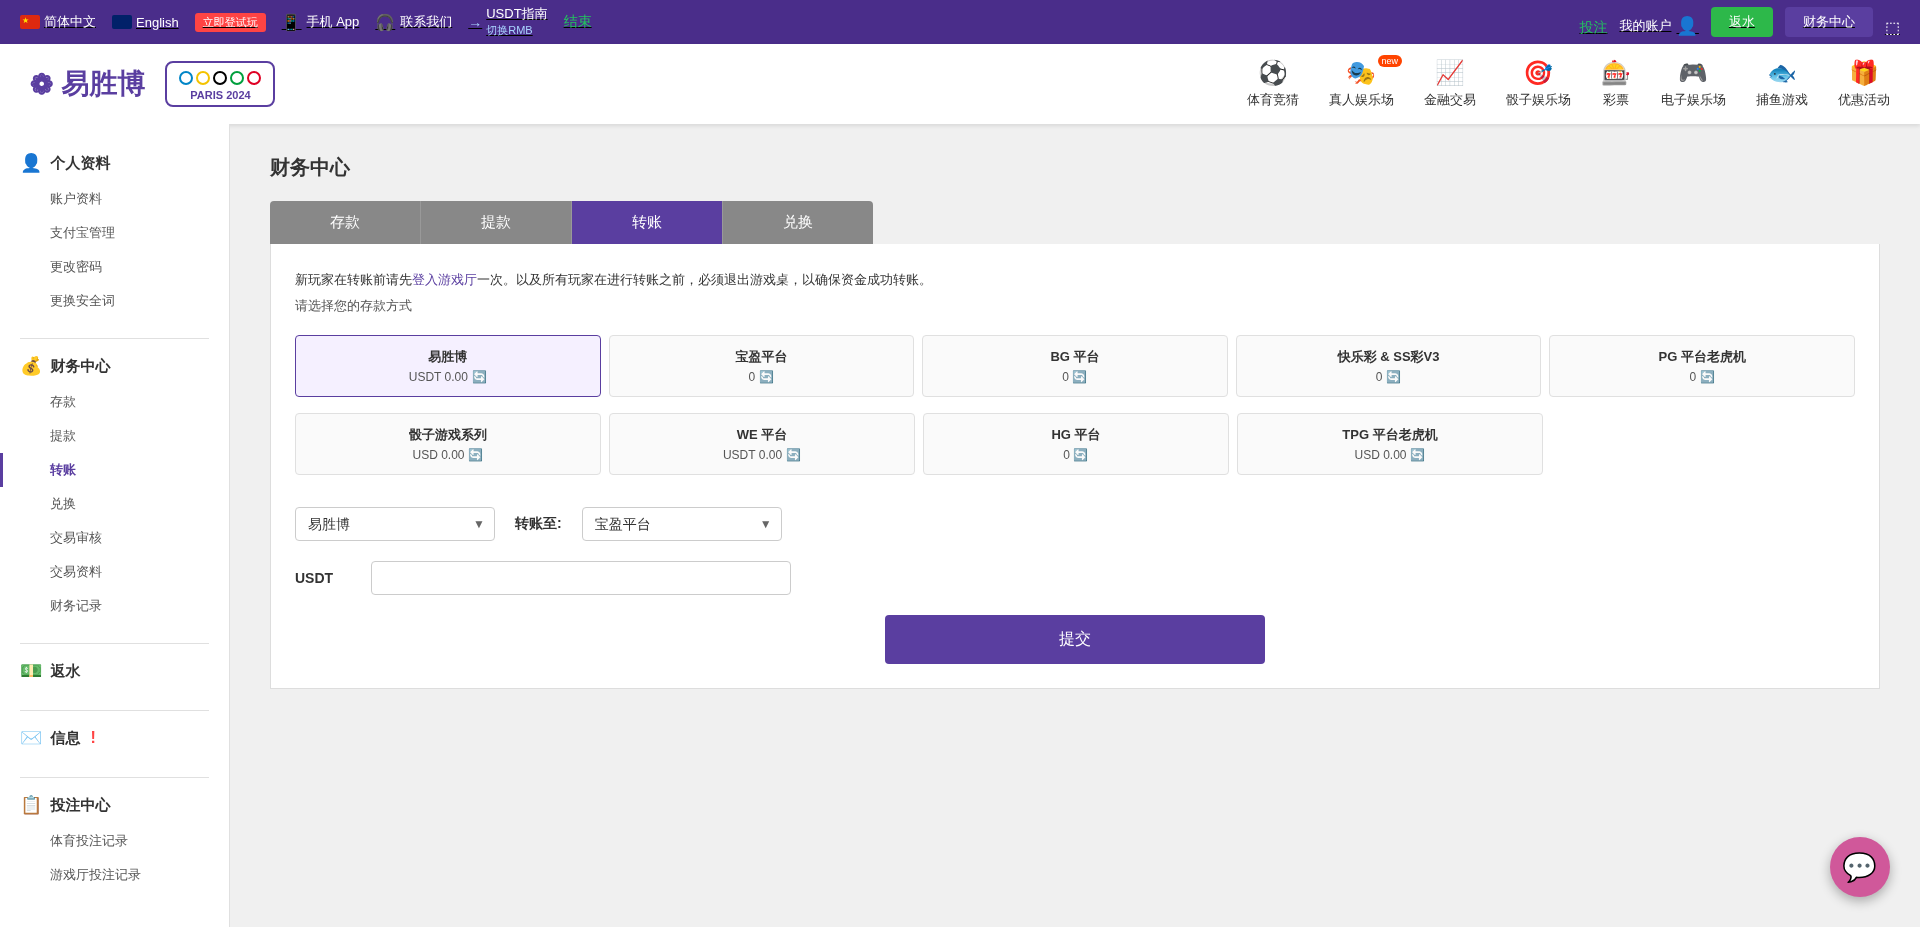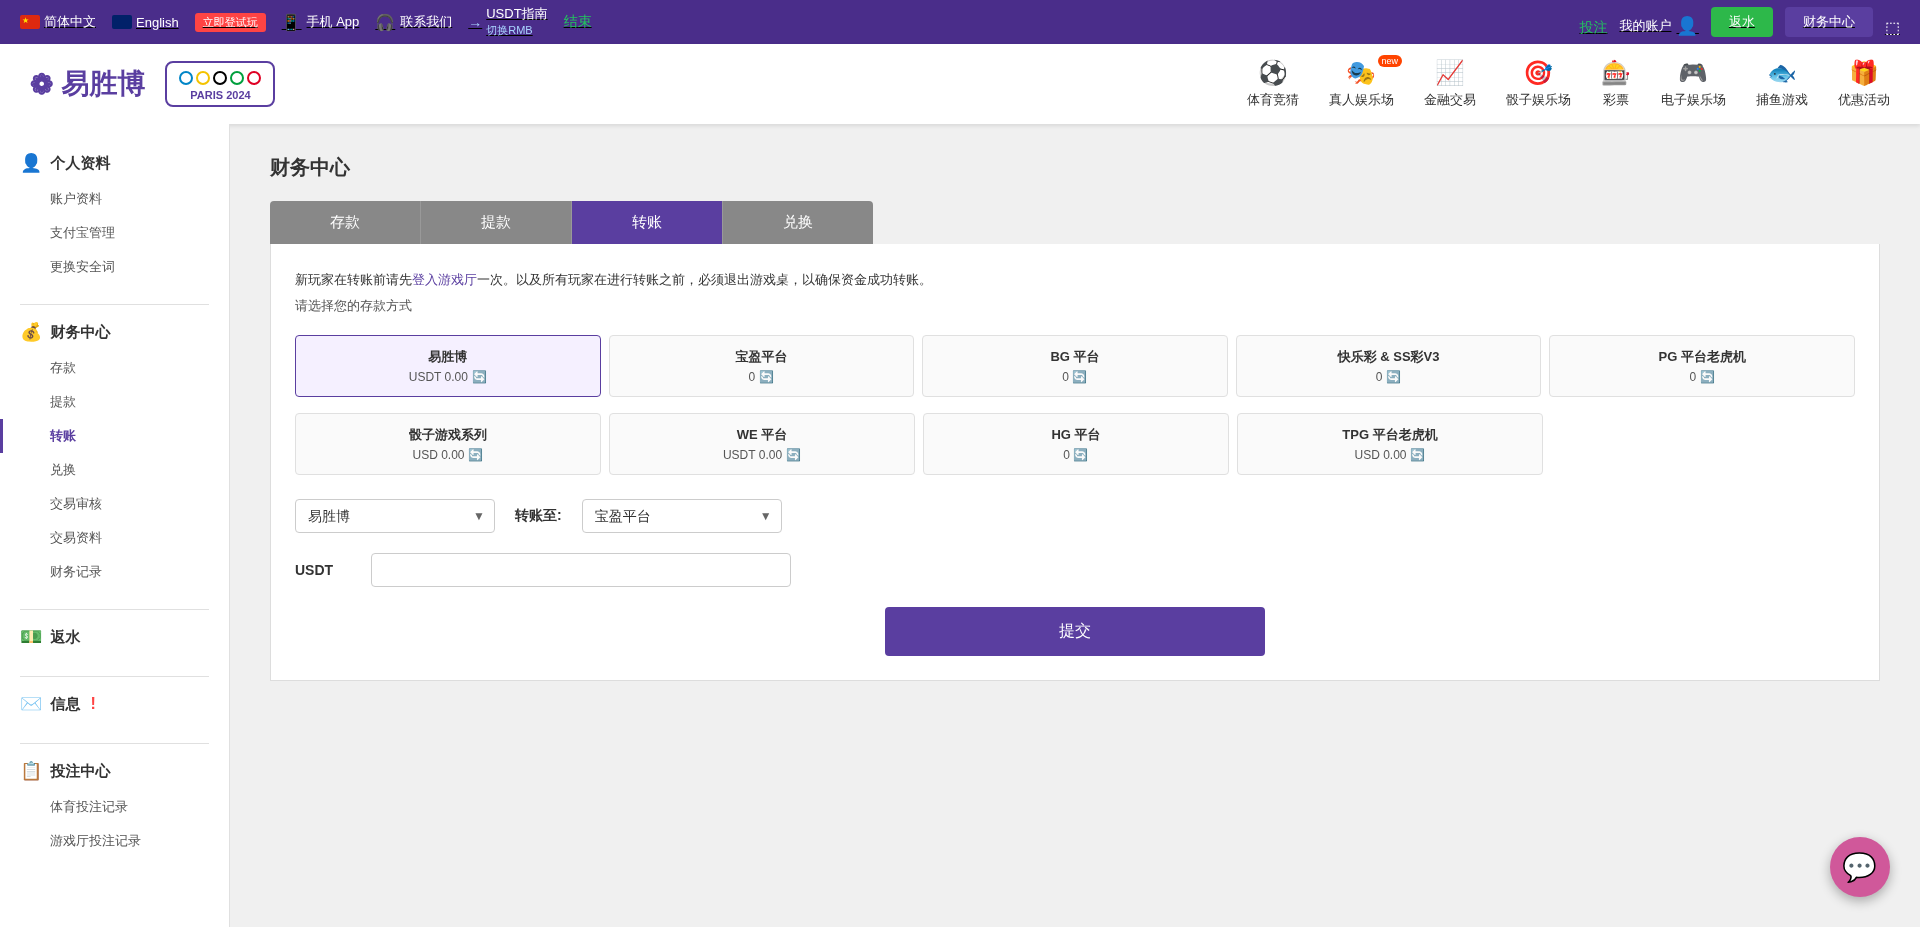--- a/index.html
+++ b/index.html
@@ -155,21 +155,21 @@
     .platform-grid {
       display: grid;
       grid-template-columns: repeat(5, 1fr);
       gap: 8px;
       margin-bottom: 16px;
     }
     .platform-grid-row2 {
       display: grid;
       grid-template-columns: repeat(4, 1fr);
       gap: 8px;
-      margin-bottom: 24px;
+      margin-bottom: 32px;
       max-width: 80%;
     }
     .platform-card {
       border: 1px solid #e0e0e0;
       border-radius: 4px;
       padding: 12px 10px;
       text-align: center;
       cursor: pointer;
       background: #fafafa;
     }
@@ -363,20 +363,21 @@
 
   <div class="sidebar">
 
     <div class="sidebar-section">
       <div class="sidebar-section-title">
         <span class="sidebar-section-icon">👤</span>
         <span>个人资料</span>
       </div>
       <div class="sidebar-item">账户资料</div>
       <div class="sidebar-item">支付宝管理</div>
+      <div class="sidebar-item">更改密码</div>
       <div class="sidebar-item">更换安全词</div>
     </div>
 
     <div class="divider"></div>
 
     <div class="sidebar-section">
       <div class="sidebar-section-title">
         <span class="sidebar-section-icon">💰</span>
         <span>财务中心</span>
       </div>

